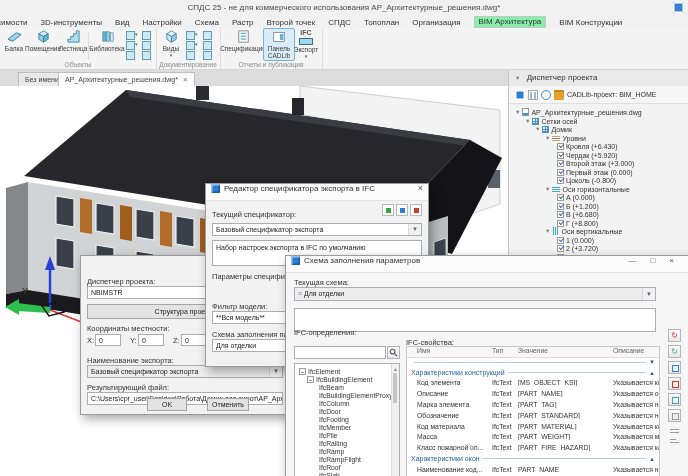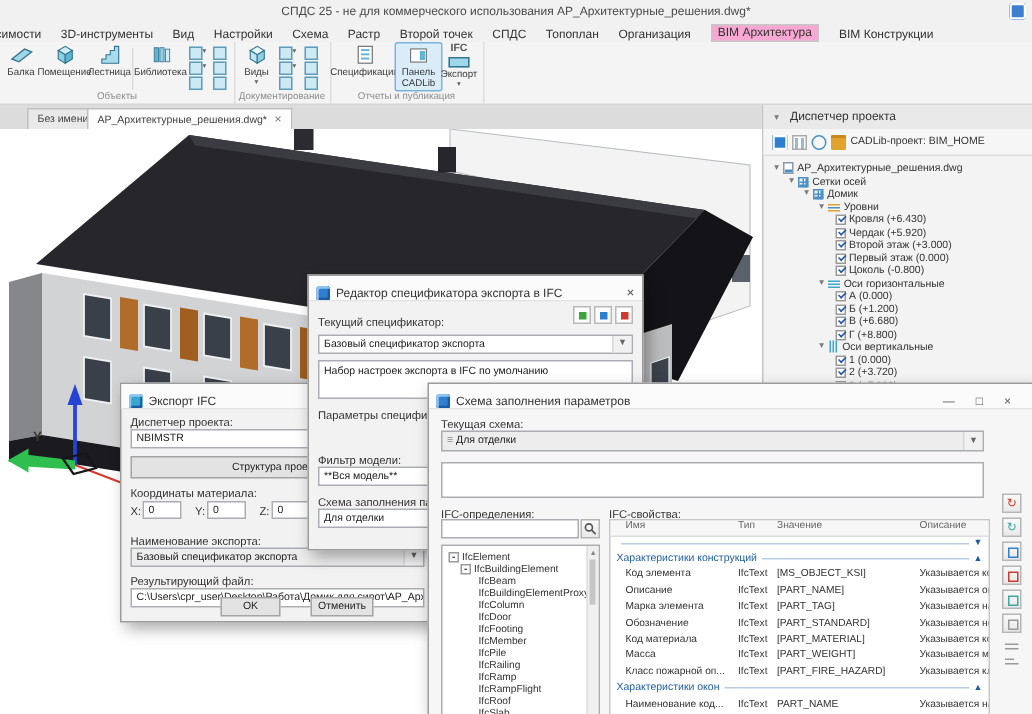--- a/index.html
+++ b/index.html
@@ -8,21 +8,21 @@
   .abs{position:absolute}
   
   #titlebar{left:0;top:0;width:688px;height:16px;background:#f1f1f1;text-align:center;
     font-size:8px;color:#4a4a4a;line-height:16px;white-space:nowrap}
   #title-icon{right:4px;top:2px;width:11px;height:11px;background:#3f7fd0;border-radius:2px;
     box-shadow:inset 0 0 0 1.5px #fff,inset 0 0 0 3px #3f7fd0}
   #menubar{left:0;top:16px;width:688px;height:12px;background:#f1f1f1;display:flex;gap:13px;
     align-items:center;font-size:8px;color:#333;overflow:hidden;padding-left:6px}
   .mi{white-space:nowrap;cursor:default}
   .mi:first-child{margin-left:-27px}
-  .mi.active{background:#f9a8d4;border:1px solid #c6c6c6;padding:0 4px;line-height:10px;height:10px}
+  .mi.active{background:#86efac;border:1px solid #c6c6c6;padding:0 4px;line-height:10px;height:10px}
   
   #ribbon{left:0;top:28px;width:688px;height:41px;background:#f4f4f4;border-bottom:1px solid #d6d6d6}
   .rgroup{position:absolute;top:0;height:41px;border-right:1px solid #dedede}
   .glabel{position:absolute;bottom:0;left:0;right:0;text-align:center;font-size:6.5px;color:#8d8d8d;height:8px;white-space:nowrap}
   .rbtn{position:absolute;top:1px;display:flex;flex-direction:column;align-items:center;
     font-size:6.5px;color:#3c3c3c;text-align:center;line-height:7px;cursor:default}
   .rbtn svg{display:block;margin-bottom:1px}
   .rbtn.sel{background:#d9ecf8;border:1px solid #7ab4dd;border-radius:2px;top:0;padding:1px 1px}
   .vsep{position:absolute;top:4px;height:28px;width:1px;background:#dcdcdc}
   .mini{position:absolute;width:7px;height:7px;background:#cdeaf4;border:1px solid #5f9cb8}
@@ -65,21 +65,21 @@
                linear-gradient(#3fa7c9,#3fa7c9) 3px 0/1px 8px no-repeat,
                linear-gradient(#3fa7c9,#3fa7c9) 5px 0/1px 8px no-repeat}
   .pgic{width:7px;height:8px;background:#fff;border:1px solid #8a9aaa;box-sizing:border-box;
     box-shadow:inset 0 -2px 0 #4a90c4}
   .cb{width:7px;height:7px;background:#fff;border:1px solid #9a9a9a;position:relative;box-sizing:border-box;flex:none}
   .cb:after{content:"";position:absolute;left:0.5px;top:0.5px;width:3.5px;height:1.8px;
     border-left:1.3px solid #2456a8;border-bottom:1.3px solid #2456a8;transform:rotate(-45deg)}
   
   .dlg{position:absolute;background:#f2f2f2;border:1px solid #9b9b9b;box-shadow:3px 4px 10px rgba(0,0,0,.35)}
   .dtb{position:absolute;left:0;top:0;right:0;height:16px;background:#fbfbfb;border-bottom:1px solid #e3e3e3;
-    display:flex;align-items:flex-end;gap:4px;padding:0 5px;font-size:8px;color:#333;white-space:nowrap}
+    display:flex;align-items:flex-start;gap:4px;padding:0 5px;font-size:8px;color:#333;white-space:nowrap}
   .dicon{width:9px;height:9px;background:#2e7fd0;border-radius:1px;flex:none;
     box-shadow:inset 1.5px 1.5px 0 #8fc3f2,inset -1.5px -1.5px 0 #1a5aa0}
   .dx{margin-left:auto;color:#555;font-size:9px;line-height:9px}
   .dl{position:absolute;font-size:7.5px;color:#333;white-space:nowrap}
   .inp{position:absolute;background:#fff;border:1px solid #abadb3;font-size:7px;color:#222;
     line-height:11px;padding:0 3px;white-space:nowrap;overflow:hidden;box-sizing:border-box}
   .cmb{position:absolute;background:#fff;border:1px solid #abadb3;font-size:7px;color:#222;
     line-height:11px;padding:0 14px 0 3px;white-space:nowrap;overflow:hidden;box-sizing:border-box}
   .cmb .car{position:absolute;right:0;top:0;bottom:0;width:12px;background:#f1f1f1;border-left:1px solid #d8d8d8;
     color:#666;font-size:6px;text-align:center;line-height:11px}
@@ -383,28 +383,24 @@
       <span class="cb"></span>
       <span>2 (+3.720)</span>
     </div>
   <div class="trow" style="left:48px;top:183px">
       <span class="cb"></span>
       <span>3 (+7.320)</span>
     </div>
 </div>
 
 <div class="dlg" style="left:80px;top:255px;width:210px;height:158px;z-index:10">
-  <div class="dtb">
-    <span class="dicon" style="background:#38a7cf"></span>
-    <span>Экспорт IFC</span>
-  </div>
   <div class="dl" style="left:6px;top:21px">Диспетчер проекта:</div>
   <div class="inp" style="left:6px;top:30px;width:196px;height:13px">NBIMSTR</div>
   <div class="btn" style="left:6px;top:48px;width:196px;height:15px;line-height:13px">Структура проекта</div>
-  <div class="dl" style="left:6px;top:68px">Координаты материала:</div>
+  <div class="dl" style="left:6px;top:68px">Координаты местности:</div>
   <div class="dl" style="left:6px;top:80px">X:</div>
   <div class="inp" style="left:14px;top:78px;width:26px;height:12px">0</div>
   <div class="dl" style="left:49px;top:80px">Y:</div>
   <div class="inp" style="left:57px;top:78px;width:26px;height:12px">0</div>
   <div class="dl" style="left:92px;top:80px">Z:</div>
   <div class="inp" style="left:100px;top:78px;width:26px;height:12px">0</div>
   <div class="dl" style="left:134px;top:80px">Угол:</div>
   <div class="dl" style="left:6px;top:100px">Наименование экспорта:</div>
   <div class="cmb" style="left:6px;top:109px;width:196px;height:13px;background:#ededed"><span>Базовый спецификатор экспорта</span><span class="car">▼</span></div>
   <div class="dl" style="left:6px;top:127px">Результирующий файл:</div>
@@ -446,21 +442,21 @@
       <span>—</span>
       <span>□</span>
       <span>×</span>
     </span>
   </div>
   <div class="dl" style="left:8px;top:22px">Текущая схема:</div>
   <div class="cmb" style="left:8px;top:31px;width:362px;height:14px;line-height:12px;background:#ededed">
     <span style="color:#888">≡ </span><span>Для отделки</span><span class="car" style="line-height:12px">▼</span>
   </div>
   <div class="inp" style="left:8px;top:52px;width:362px;height:24px"></div>
-  <div class="dl" style="left:8px;top:82px">IFC-определения:</div>
+  <div class="dl" style="left:8px;top:72px">IFC-определения:</div>
   <div class="inp" style="left:8px;top:90px;width:92px;height:13px"></div>
   <div class="tbtn" style="left:101px;top:90px;width:13px;height:13px">
     <svg width="9" height="9" viewBox="0 0 10 10" style="margin-top:1px">
         <circle cx="4" cy="4" r="2.6" fill="none" stroke="#555" stroke-width="1.2"></circle>
         <line x1="6" y1="6" x2="9" y2="9" stroke="#555" stroke-width="1.2"></line>
       </svg>
   </div>
 
   <div class="inp" style="left:8px;top:107px;width:106px;height:114px;overflow:hidden">
     <div class="itree-row" style="left:4px;top:2px">

